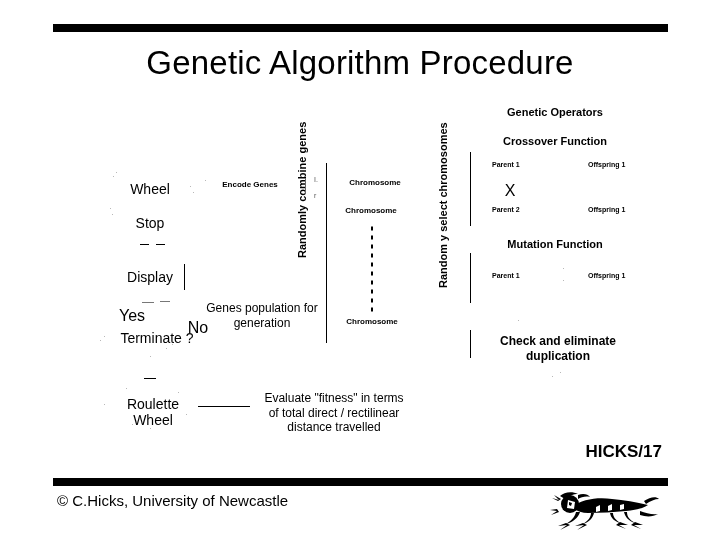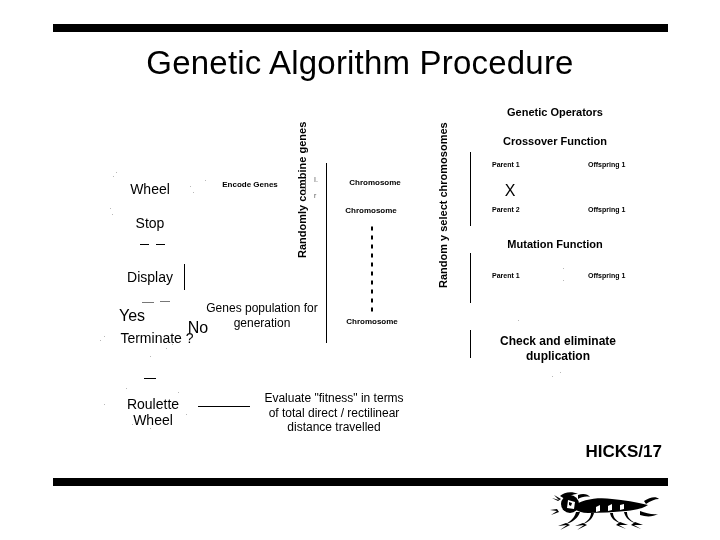--- a/index.html
+++ b/index.html
@@ -244,20 +244,21 @@
 
 
   <div class="speck" style="left:552px; top:376px;"></div>
   <div class="speck" style="left:560px; top:372px;"></div>
   <div class="speck" style="left:518px; top:320px;"></div>
 
   <div class="page-ref">HICKS/17</div>
 
   <div class="rule-bottom"></div>
 
+  <div class="copyright">© C.Hicks, University of Newcastle</div>
 
   <div class="crest">
     <svg viewBox="0 0 120 44" width="120" height="44" aria-hidden="true">
       <g fill="#000000">
 
         <path d="M32 20 C42 12, 58 10, 72 12 C84 13, 96 15, 108 18 C104 21, 96 23, 86 24
                  C74 25, 60 26, 48 26 C42 26, 36 24, 32 20 Z"></path>
 
         <path d="M104 14 C110 10, 116 9, 119 12 C115 12, 110 14, 106 17 Z"></path>
         <path d="M100 24 C106 26, 112 28, 118 27 C113 30, 106 30, 100 28 Z"></path>

